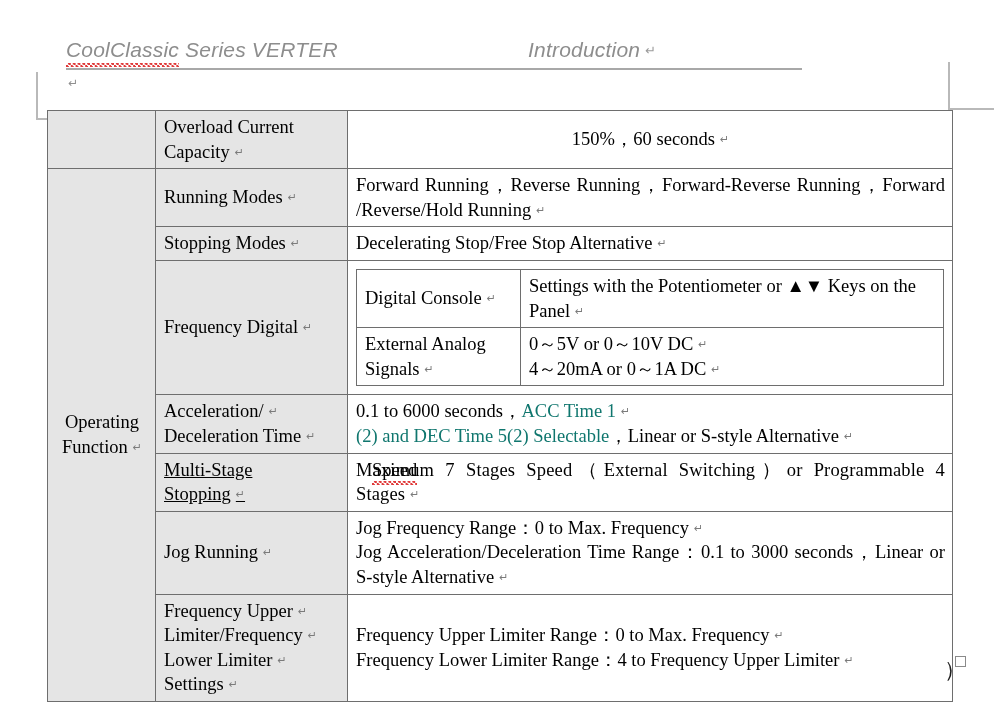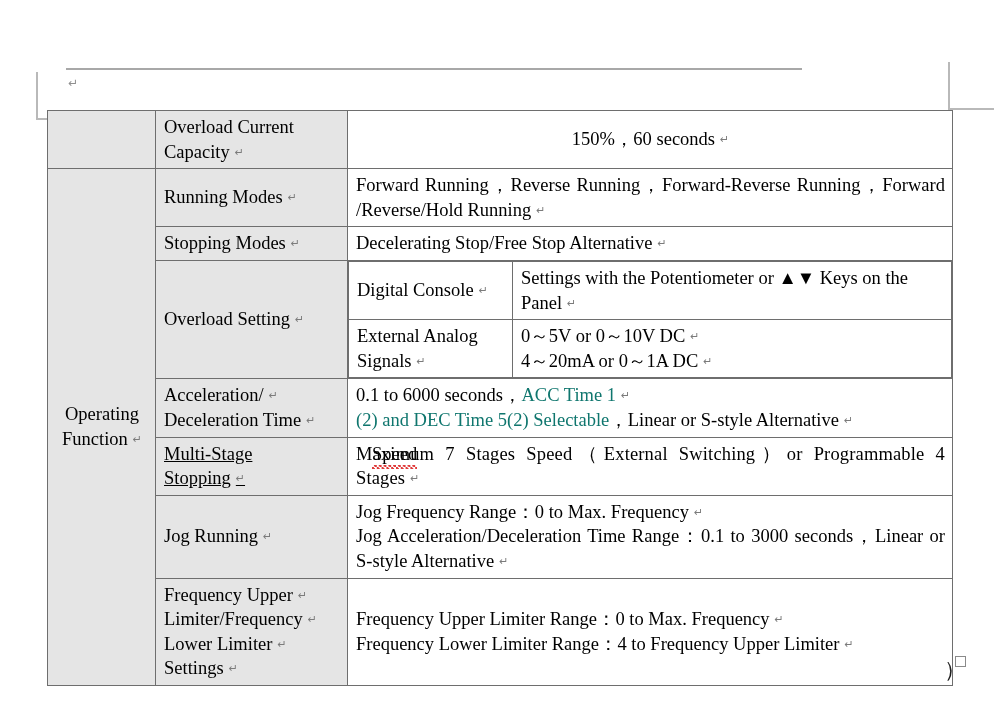--- a/index.html
+++ b/index.html
@@ -181,21 +181,23 @@
     background: #ffffff;
   }
 </style>
 </head>
 <body>
 
 <div class="crop-mark" id="crop-tl"></div>
 <div class="crop-mark" id="crop-tr"></div>
 
 <div id="doc-header">
-
+  <div class="hdr-text" id="hdr-left"><span class="squiggle-word">CoolClassic</span><span> Series VERTER</span></div>
+
+  <div class="hdr-text" id="hdr-right"><span>Introduction</span><span class="pilcrow">↵</span></div>
 
   <div id="hdr-rule"></div>
   <div id="hdr-para-mark">↵</div>
 </div>
 
 <table id="spec-table">
   <colgroup>
     <col class="col-a">
       <col class="col-b">
       <col>
@@ -213,22 +215,22 @@
       <td class="shade col-b"><span>Running Modes</span><span class="mark">↵</span></td>
       <td class="white c-just"><span>Forward Running，Reverse Running，Forward-Reverse Running，Forward /Reverse/Hold Running</span><span class="mark">↵</span></td>
     </tr>
 
     <tr>
       <td class="shade col-b"><span>Stopping Modes</span><span class="mark">↵</span></td>
       <td class="white"><span>Decelerating Stop/Free Stop Alternative</span><span class="mark">↵</span></td>
     </tr>
 
     <tr>
-      <td class="shade col-b"><span>Overload Setting</span><span class="mark">↵</span></td>
-      <td class="white" style="padding:0;">
+      <td class="shade col-b"><span>Frequency Digital</span><span class="mark">↵</span></td>
+      <td class="white" style="padding:8px;">
         <table class="subtable">
           <tbody>
             <tr>
               <td class="sublabel"><span>Digital Console</span><span class="mark">↵</span></td>
               <td><span>Settings with the Potentiometer or ▲▼ Keys on the Panel</span><span class="mark">↵</span></td>
             </tr>
             <tr>
               <td class="sublabel"><span>External Analog Signals</span><span class="mark">↵</span></td>
               <td>
                 <div><span>0～5V or 0～10V DC</span><span class="mark">↵</span></div>

